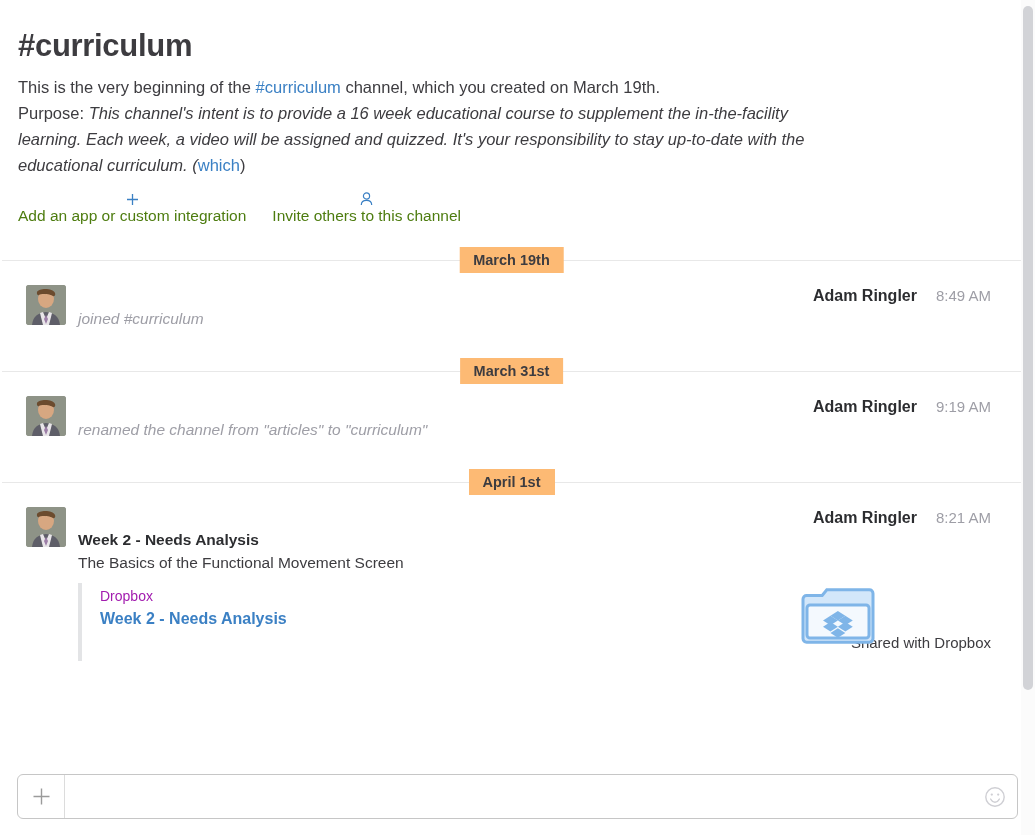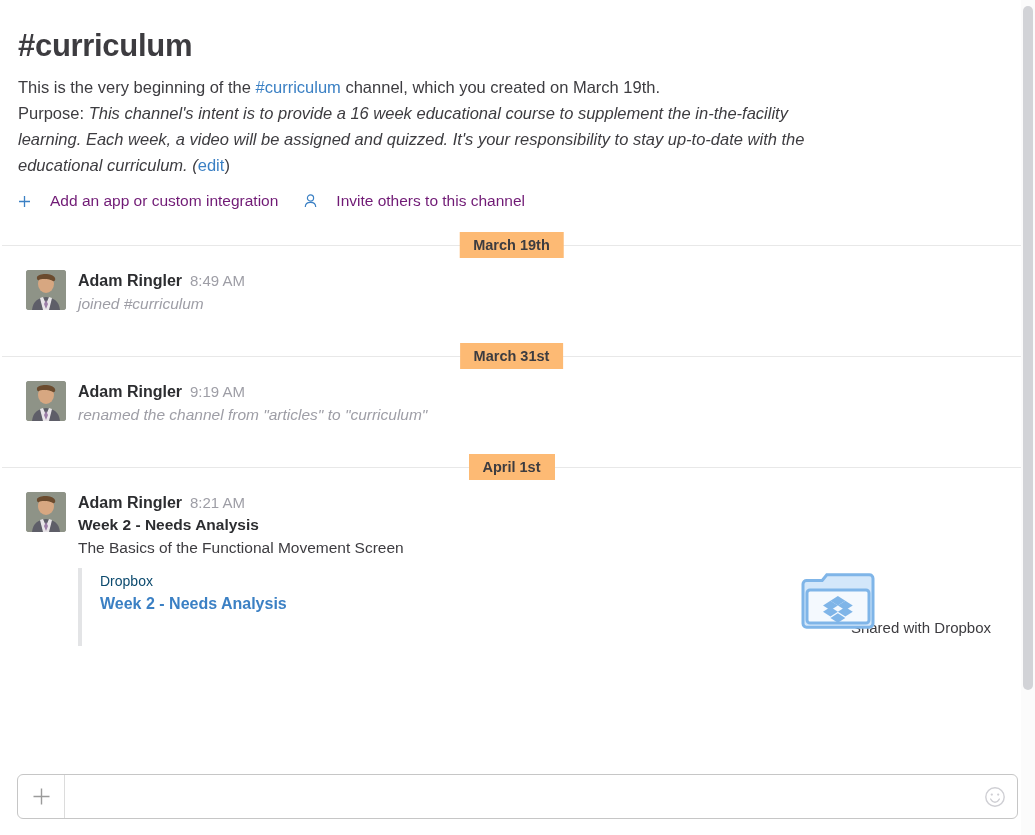--- a/index.html
+++ b/index.html
@@ -44,26 +44,27 @@
   .purpose { font-style: italic; }
 
   .intro-actions {
     margin-top: 14px;
     display: flex;
     align-items: center;
     gap: 26px;
     font-size: 15.5px;
   }
   .intro-action {
-    color: #701a75;
+    color: #4d7c0f;
     display: inline-flex;
     align-items: center;
-    gap: 19px;
+    gap: 1px;
     cursor: pointer;
     white-space: nowrap;
+    flex-direction: column;
   }
   .ic { display: inline-flex; align-items: center; justify-content: center; }
 
   
   .divider {
     position: relative;
     margin: 22px 0 0 0;
     height: 26px;
   }
   .divider .rule {
@@ -97,22 +98,23 @@
     overflow: hidden;
     margin-right: 12px;
     background: #8a8f82;
     position: relative;
   }
   .avatar svg { display: block; }
   .msg-body { flex: 1 1 auto; min-width: 0; }
   .msg-head {
     display: flex;
     align-items: baseline;
-    gap: 8px;
+    gap: 19px;
     line-height: 21px;
+    justify-content: flex-end;
   }
   .author {
     font-size: 16px;
     font-weight: bold;
     color: #2c2d30;
     cursor: pointer;
   }
   .time { font-size: 15px; color: #9e9ea6; }
   .sys-text {
     font-size: 15.5px;
@@ -130,21 +132,21 @@
   .msg-link { color: #3b80c4; text-decoration: none; word-break: break-all; }
 
   
   .attach {
     margin-top: 9px;
     border-left: 4px solid #e3e4e6;
     padding: 2px 0 4px 18px;
     position: relative;
     min-height: 78px;
   }
-  .attach-service { font-size: 14px; color: #0c4a6e; line-height: 22px; }
+  .attach-service { font-size: 14px; color: #a21caf; line-height: 22px; }
   .attach-title {
     font-size: 16px; font-weight: bold; color: #3b80c4;
     line-height: 24px; cursor: pointer;
   }
   .attach-text { font-size: 15px; color: #3d3c40; line-height: 23px; text-align: right; }
   .attach-thumb {
     position: absolute;
     left: 718px; top: 2px;
     width: 76px; height: 60px;
   }
@@ -209,21 +211,21 @@
 
 <div class="app">
 
   <div class="pane">
 
     <div class="intro">
       <h1 class="channel-title">#curriculum</h1>
 
       <div class="intro-body">
         <span>This is the very beginning of the </span><a class="lk" href="#">#curriculum</a><span> channel, which you created on March 19th.</span><br>
-        <span>Purpose: </span><span class="purpose">This channel's intent is to provide a 16 week educational course to supplement the in-the-facility learning. Each week, a video will be assigned and quizzed. It's your responsibility to stay up-to-date with the educational curriculum.</span><span class="purpose"> (</span><a class="lk" href="#">edit</a><span>)</span>
+        <span>Purpose: </span><span class="purpose">This channel's intent is to provide a 16 week educational course to supplement the in-the-facility learning. Each week, a video will be assigned and quizzed. It's your responsibility to stay up-to-date with the educational curriculum.</span><span class="purpose"> (</span><a class="lk" href="#">which</a><span>)</span>
       </div>
 
       <div class="intro-actions">
         <span class="intro-action">
           <span class="ic">
             <svg width="13" height="13" viewBox="0 0 13 13">
                 <path d="M6.5 1v11M1 6.5h11" stroke="#3b80c4" stroke-width="1.3" fill="none"></path>
               </svg>
           </span>
           <span>Add an app or custom integration</span>

